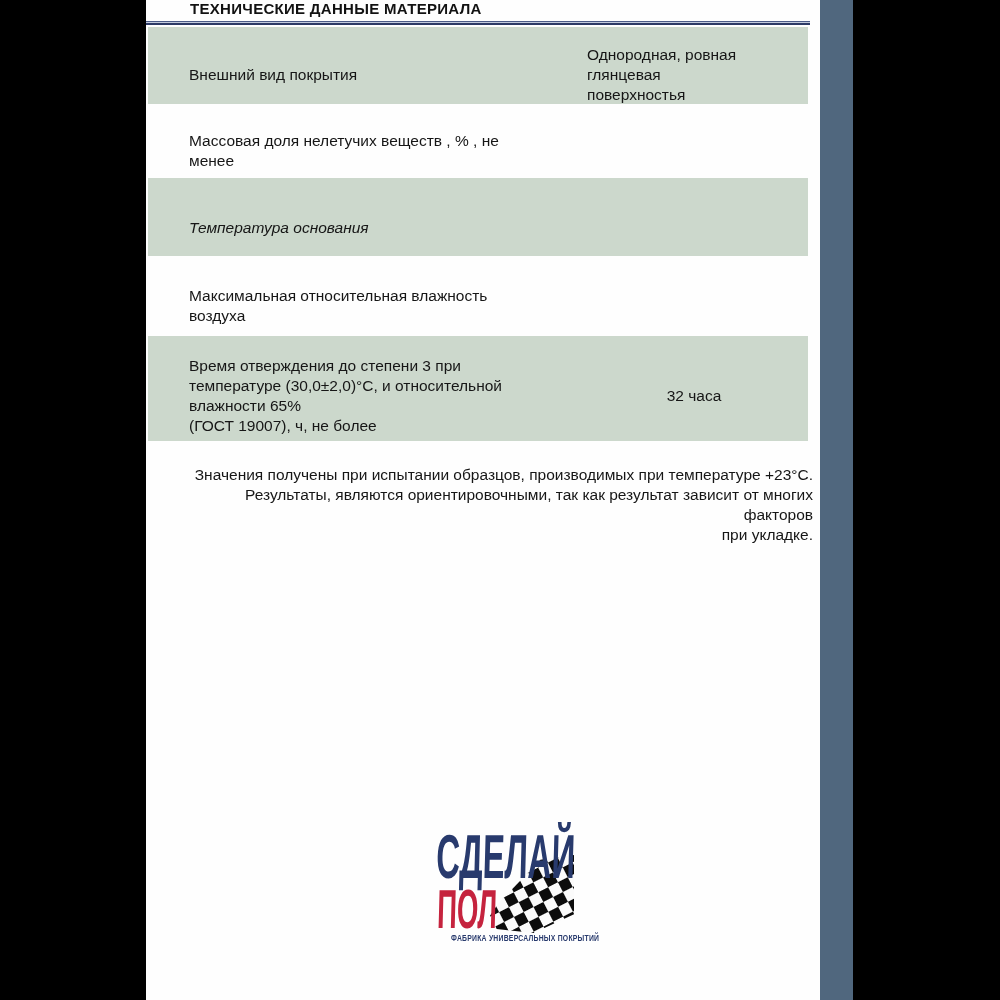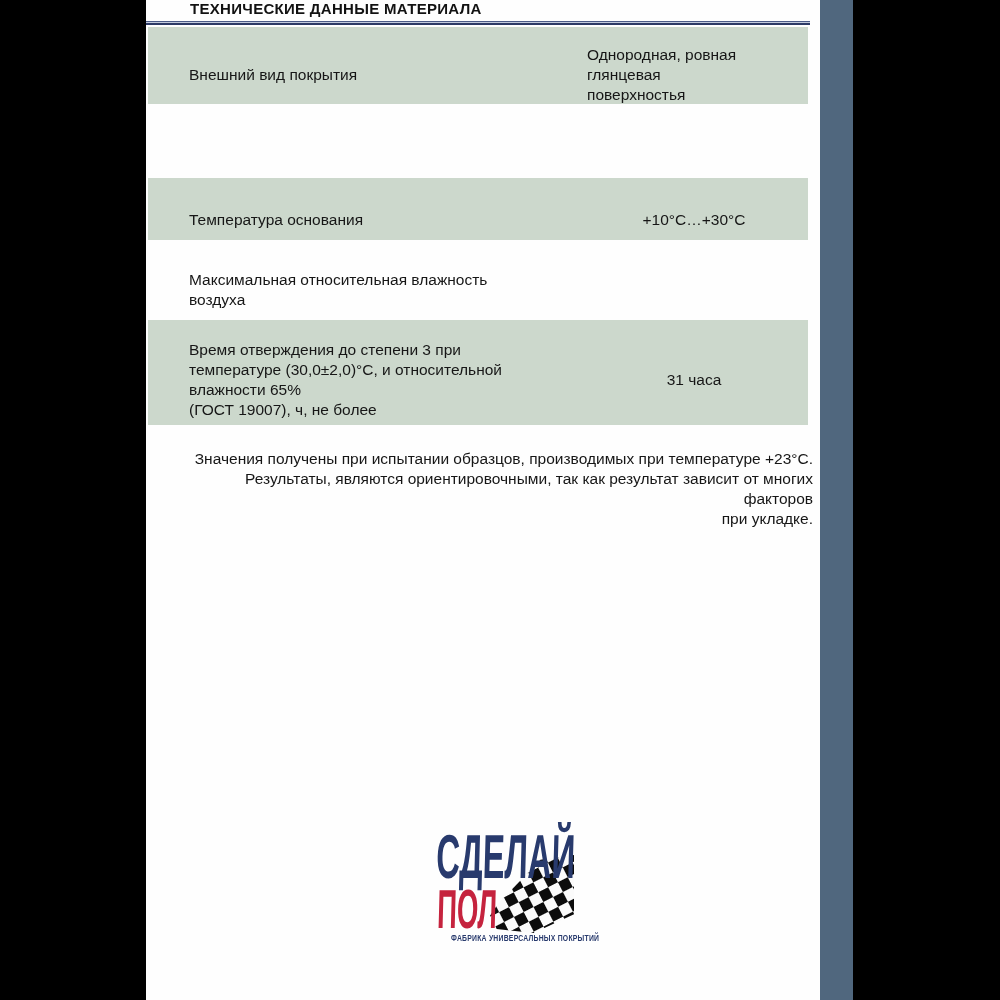--- a/index.html
+++ b/index.html
@@ -37,21 +37,21 @@
   .spec-table { margin:2px 0 0 2px; width:660px; }
   .spec-row {
     display:flex;
     align-items:center;
     box-sizing:border-box;
     font-size:15.5px; line-height:20px;
   }
   .spec-row.shaded { background:#ccd8cc; }
   .r1 { height:77px;  padding-top:18px; }
   .r2 { height:74px;  padding-top:20px; }
-  .r3 { height:62px;  padding-top:22px; }
+  .r3 { height:78px;  padding-top:22px;font-style:italic; }
   .r4 { height:80px;  padding-top:19px;gap:44px; }
   .r5 { height:105px; padding-top:14px; }
 
   .cell-label {
     box-sizing:border-box;
     width:395px;
     padding-left:41px; padding-right:8px;
     white-space:pre-line;
   }
   .cell-value {
@@ -128,38 +128,39 @@
 
   <div class="spec-table">
 
     <div class="spec-row shaded r1">
       <div class="cell-label">Внешний вид покрытия</div>
       <div class="cell-value"><span class="value-inner">Однородная, ровная глянцевая
 поверхностья</span></div>
     </div>
 
     <div class="spec-row r2">
+      <div class="cell-label">Массовая доля нелетучих веществ , % , не
+менее</div>
     </div>
 
     <div class="spec-row shaded r3">
       <div class="cell-label">Температура основания</div>
-      <div class="cell-value"><span class="value-inner">+10°С…+30°С</span></div>
     </div>
 
     <div class="spec-row r4">
       <div class="cell-label">Максимальная относительная влажность
 воздуха</div>
     </div>
 
     <div class="spec-row shaded r5">
       <div class="cell-label">Время отверждения до степени 3 при
 температуре (30,0±2,0)°С, и относительной
 влажности 65%
 (ГОСТ 19007), ч, не более</div>
-      <div class="cell-value"><span class="value-inner">31 часа</span></div>
+      <div class="cell-value"><span class="value-inner">32 часа</span></div>
     </div>
 
   </div>
 
   <div class="note">Значения получены при испытании образцов, производимых при температуре +23°С.
 Результаты, являются ориентировочными, так как результат зависит от многих факторов
 при укладке.</div>
 
   <div class="logo">
     <div class="logo-word-top">СДЕЛАЙ</div>

